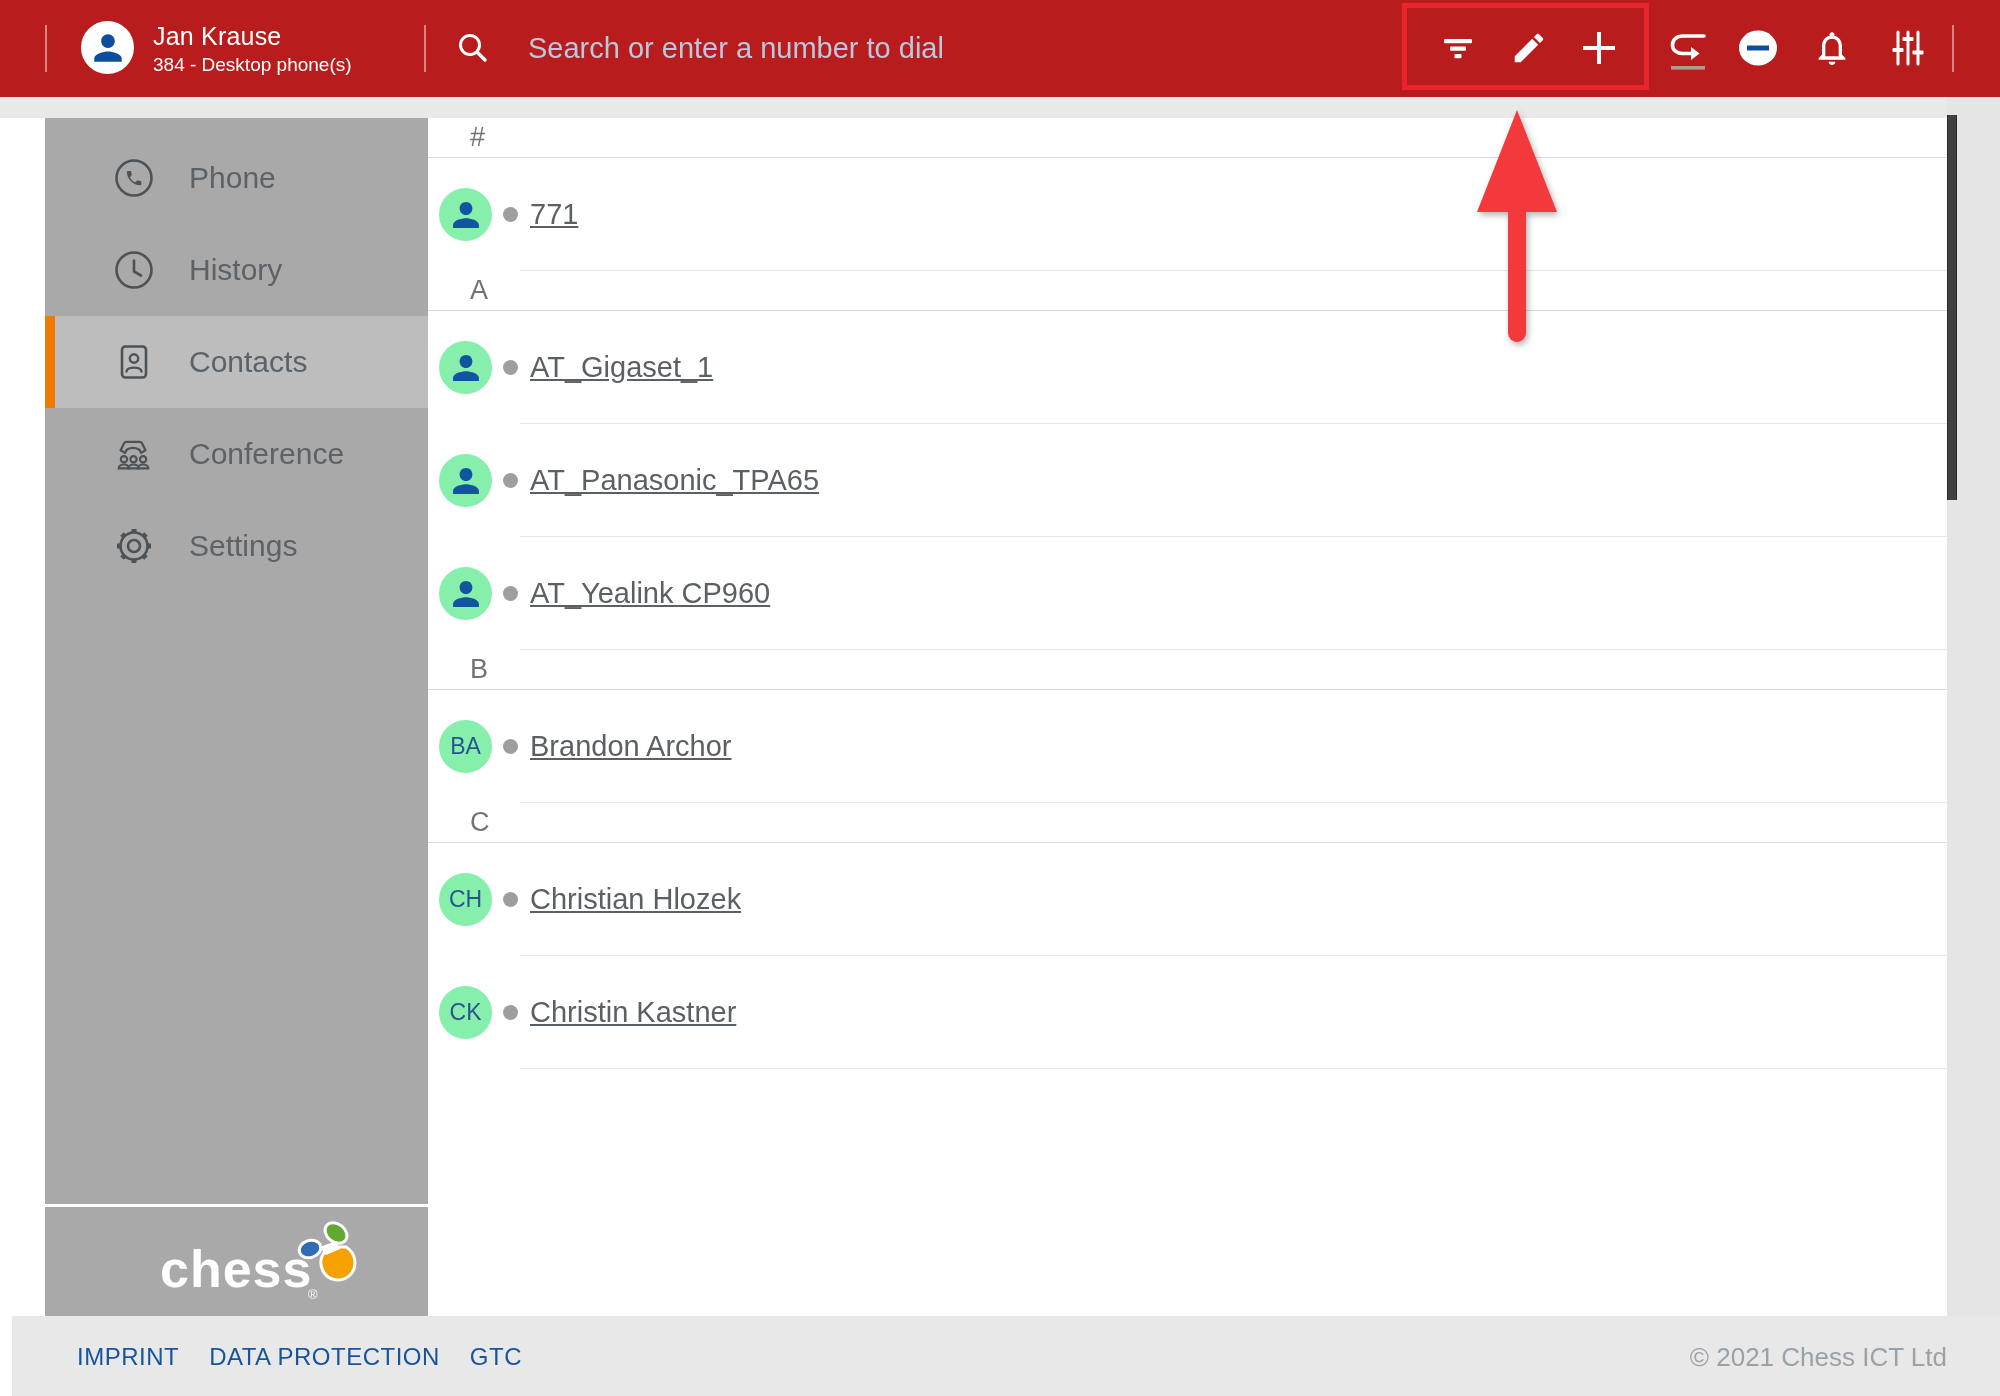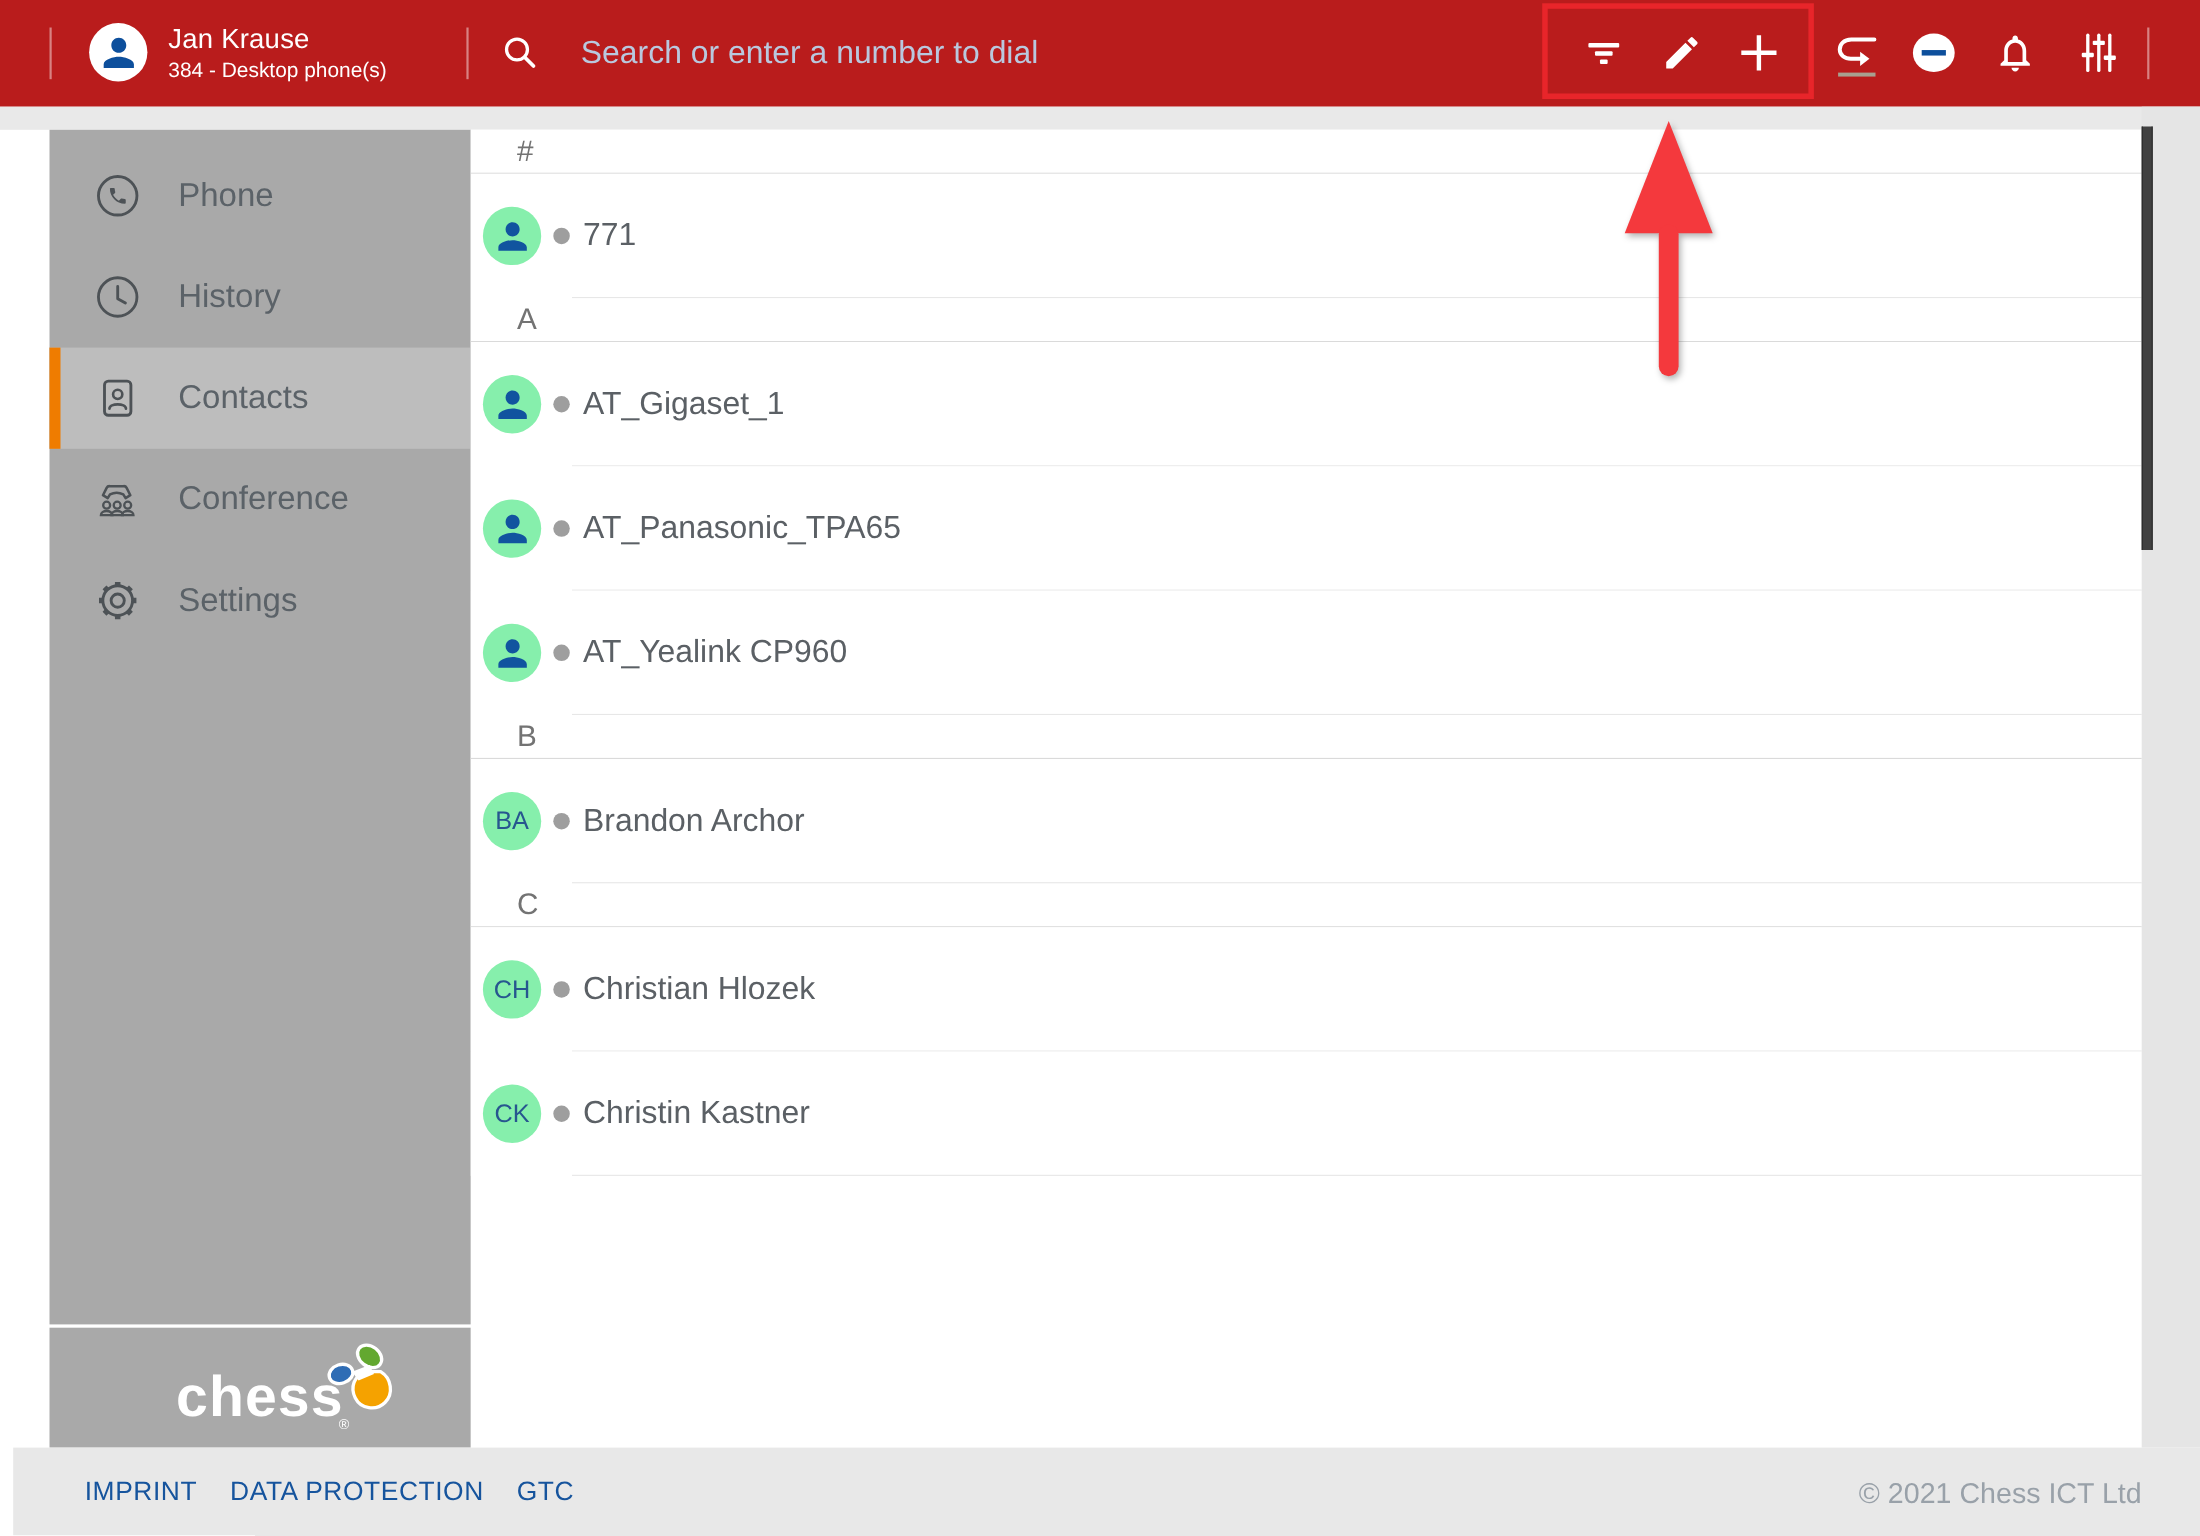--- a/index.html
+++ b/index.html
@@ -19,35 +19,35 @@
   
   .red-box{position:absolute;left:1402px;top:3px;width:247px;height:87px;border:5px solid #e8252a;background:transparent;z-index:5;}
   .red-arrow{position:absolute;left:1457px;top:104px;z-index:6;filter:drop-shadow(2px 3px 3px rgba(0,0,0,.30));}
 
   
   .topband{position:absolute;left:0;top:97px;width:2000px;height:21px;background:#e9e9e9;}
 
   
   .sidebar{position:absolute;left:45px;top:118px;width:383px;height:1086px;background:#a9a9a9;}
   .nav{position:absolute;left:0;top:14px;width:100%;}
-  .nav-item{position:relative;height:92px;display:flex;align-items:center;cursor:pointer;}
+  .nav-item{position:relative;height:92px;display:flex;align-items:center;cursor:pointer;padding-left:27px;}
   .nav-item .nico{margin-left:40px;width:44px;height:44px;flex:0 0 44px;display:flex;align-items:center;justify-content:center;}
   .nav-item .nlabel{margin-left:33px;font-size:30px;color:#5b6268;}
   .nav-item.active{background:#bdbdbd;}
   .nav-item.active::before{content:"";position:absolute;left:0;top:0;width:10px;height:100%;background:#ef7c00;}
   .logo-block{position:absolute;left:45px;top:1207px;width:383px;height:109px;background:#a9a9a9;}
 
   
   .list{position:absolute;left:428px;top:118px;width:1519px;height:1198px;background:#ffffff;}
   .group-header{height:40px;display:flex;align-items:center;padding-left:42px;font-size:27px;color:#737373;border-bottom:1px solid #dadada;background:#fff;}
   .contact-row{position:relative;height:113px;display:flex;align-items:center;cursor:pointer;background:#fff;}
   .contact-row::after{content:"";position:absolute;left:92px;right:0;bottom:0;height:1px;background:#e7e7e7;}
   .avatar{position:absolute;left:11px;top:30px;width:53px;height:53px;border-radius:50%;background:#86efac;display:flex;align-items:center;justify-content:center;font-size:23px;color:#27568f;}
   .presence-dot{position:absolute;left:75px;top:49px;width:15px;height:15px;border-radius:50%;background:#9e9e9e;}
-  .contact-name{margin-left:102px;font-size:29px;color:#5b6065;}
+  .contact-name{margin-left:102px;font-size:29px;color:#5b6065;text-decoration:underline;}
 
   
   .right-margin{position:absolute;left:1947px;top:97px;width:53px;height:1219px;background:#e5e5e5;}
   .scroll-thumb{position:absolute;left:1947px;top:115px;width:10px;height:385px;background:#414141;border-left:1px solid #2b2b2b;border-right:1px solid #2b2b2b;cursor:pointer;}
 
   
   .footer{position:absolute;left:12px;top:1316px;width:2000px;height:100px;background:#e8e8e8;text-decoration:underline;}
   .footer-links{position:absolute;left:65px;top:27px;display:flex;gap:30px;}
   .footer-links a{font-size:24px;color:#16549d;text-decoration:none;letter-spacing:.5px;cursor:pointer;}
   .copyright{position:absolute;right:65px;top:26px;font-size:26px;color:#99a1a9;}

